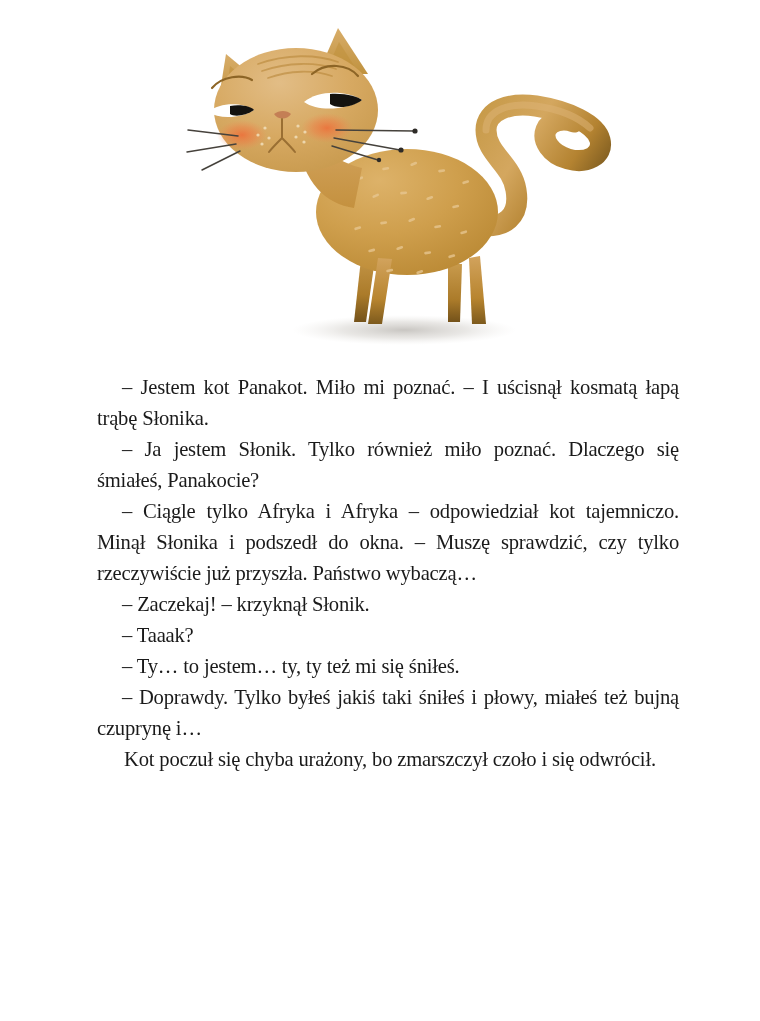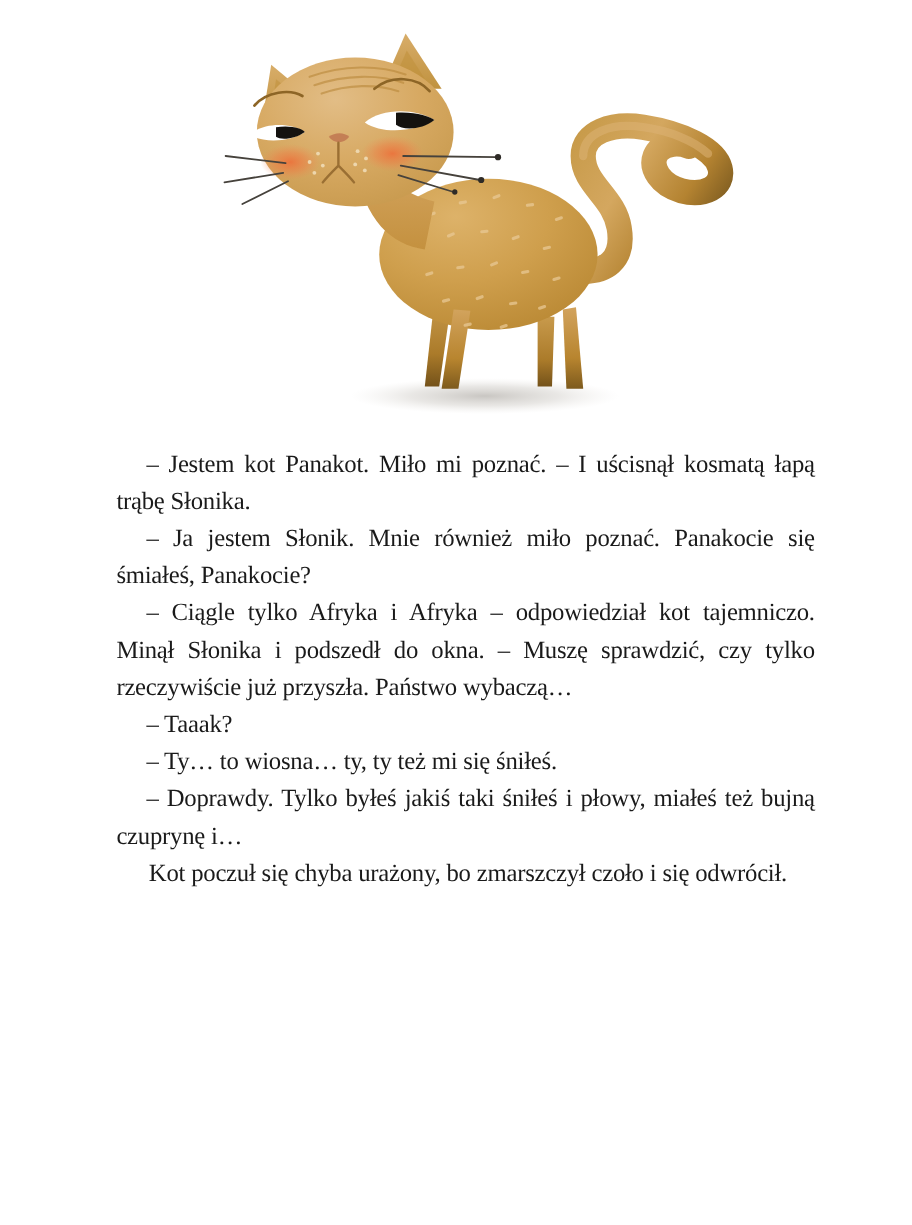--- a/index.html
+++ b/index.html
@@ -218,21 +218,22 @@
       <g fill="#2e2b27">
         <circle cx="229" cy="113" r="2.6"></circle>
         <circle cx="215" cy="132" r="2.6"></circle>
         <circle cx="193" cy="142" r="2.2"></circle>
       </g>
     </svg>
   </div>
 
   <div class="textblock">
     <p class="para indent">– Jestem kot Panakot. Miło mi poznać. – I uścisnął kosmatą łapą trąbę Słonika.</p>
-    <p class="para indent">– Ja jestem Słonik. Mnie również miło poznać. Panakocie się śmiałeś, Panakocie?</p>
+    <p class="para indent">– Ja jestem Słonik. Tylko również miło poznać. Dlaczego się śmiałeś, Panakocie?</p>
     <p class="para indent">– Ciągle tylko Afryka i Afryka – odpowiedział kot tajemniczo. Minął Słonika i podszedł do okna. – Muszę sprawdzić, czy tylko rzeczywiście już przyszła. Państwo wybaczą…</p>
+    <p class="para indent">– Zaczekaj! – krzyknął Słonik.</p>
     <p class="para indent">– Taaak?</p>
-    <p class="para indent">– Ty… to wiosna… ty, ty też mi się śniłeś.</p>
+    <p class="para indent">– Ty… to jestem… ty, ty też mi się śniłeś.</p>
     <p class="para indent">– Doprawdy. Tylko byłeś jakiś taki śniłeś i płowy, miałeś też bujną czuprynę i…</p>
     <p class="para narr">Kot poczuł się chyba urażony, bo zmarszczył czoło i się odwrócił.</p>
   </div>
 
 </div>
 
 </body></html>

